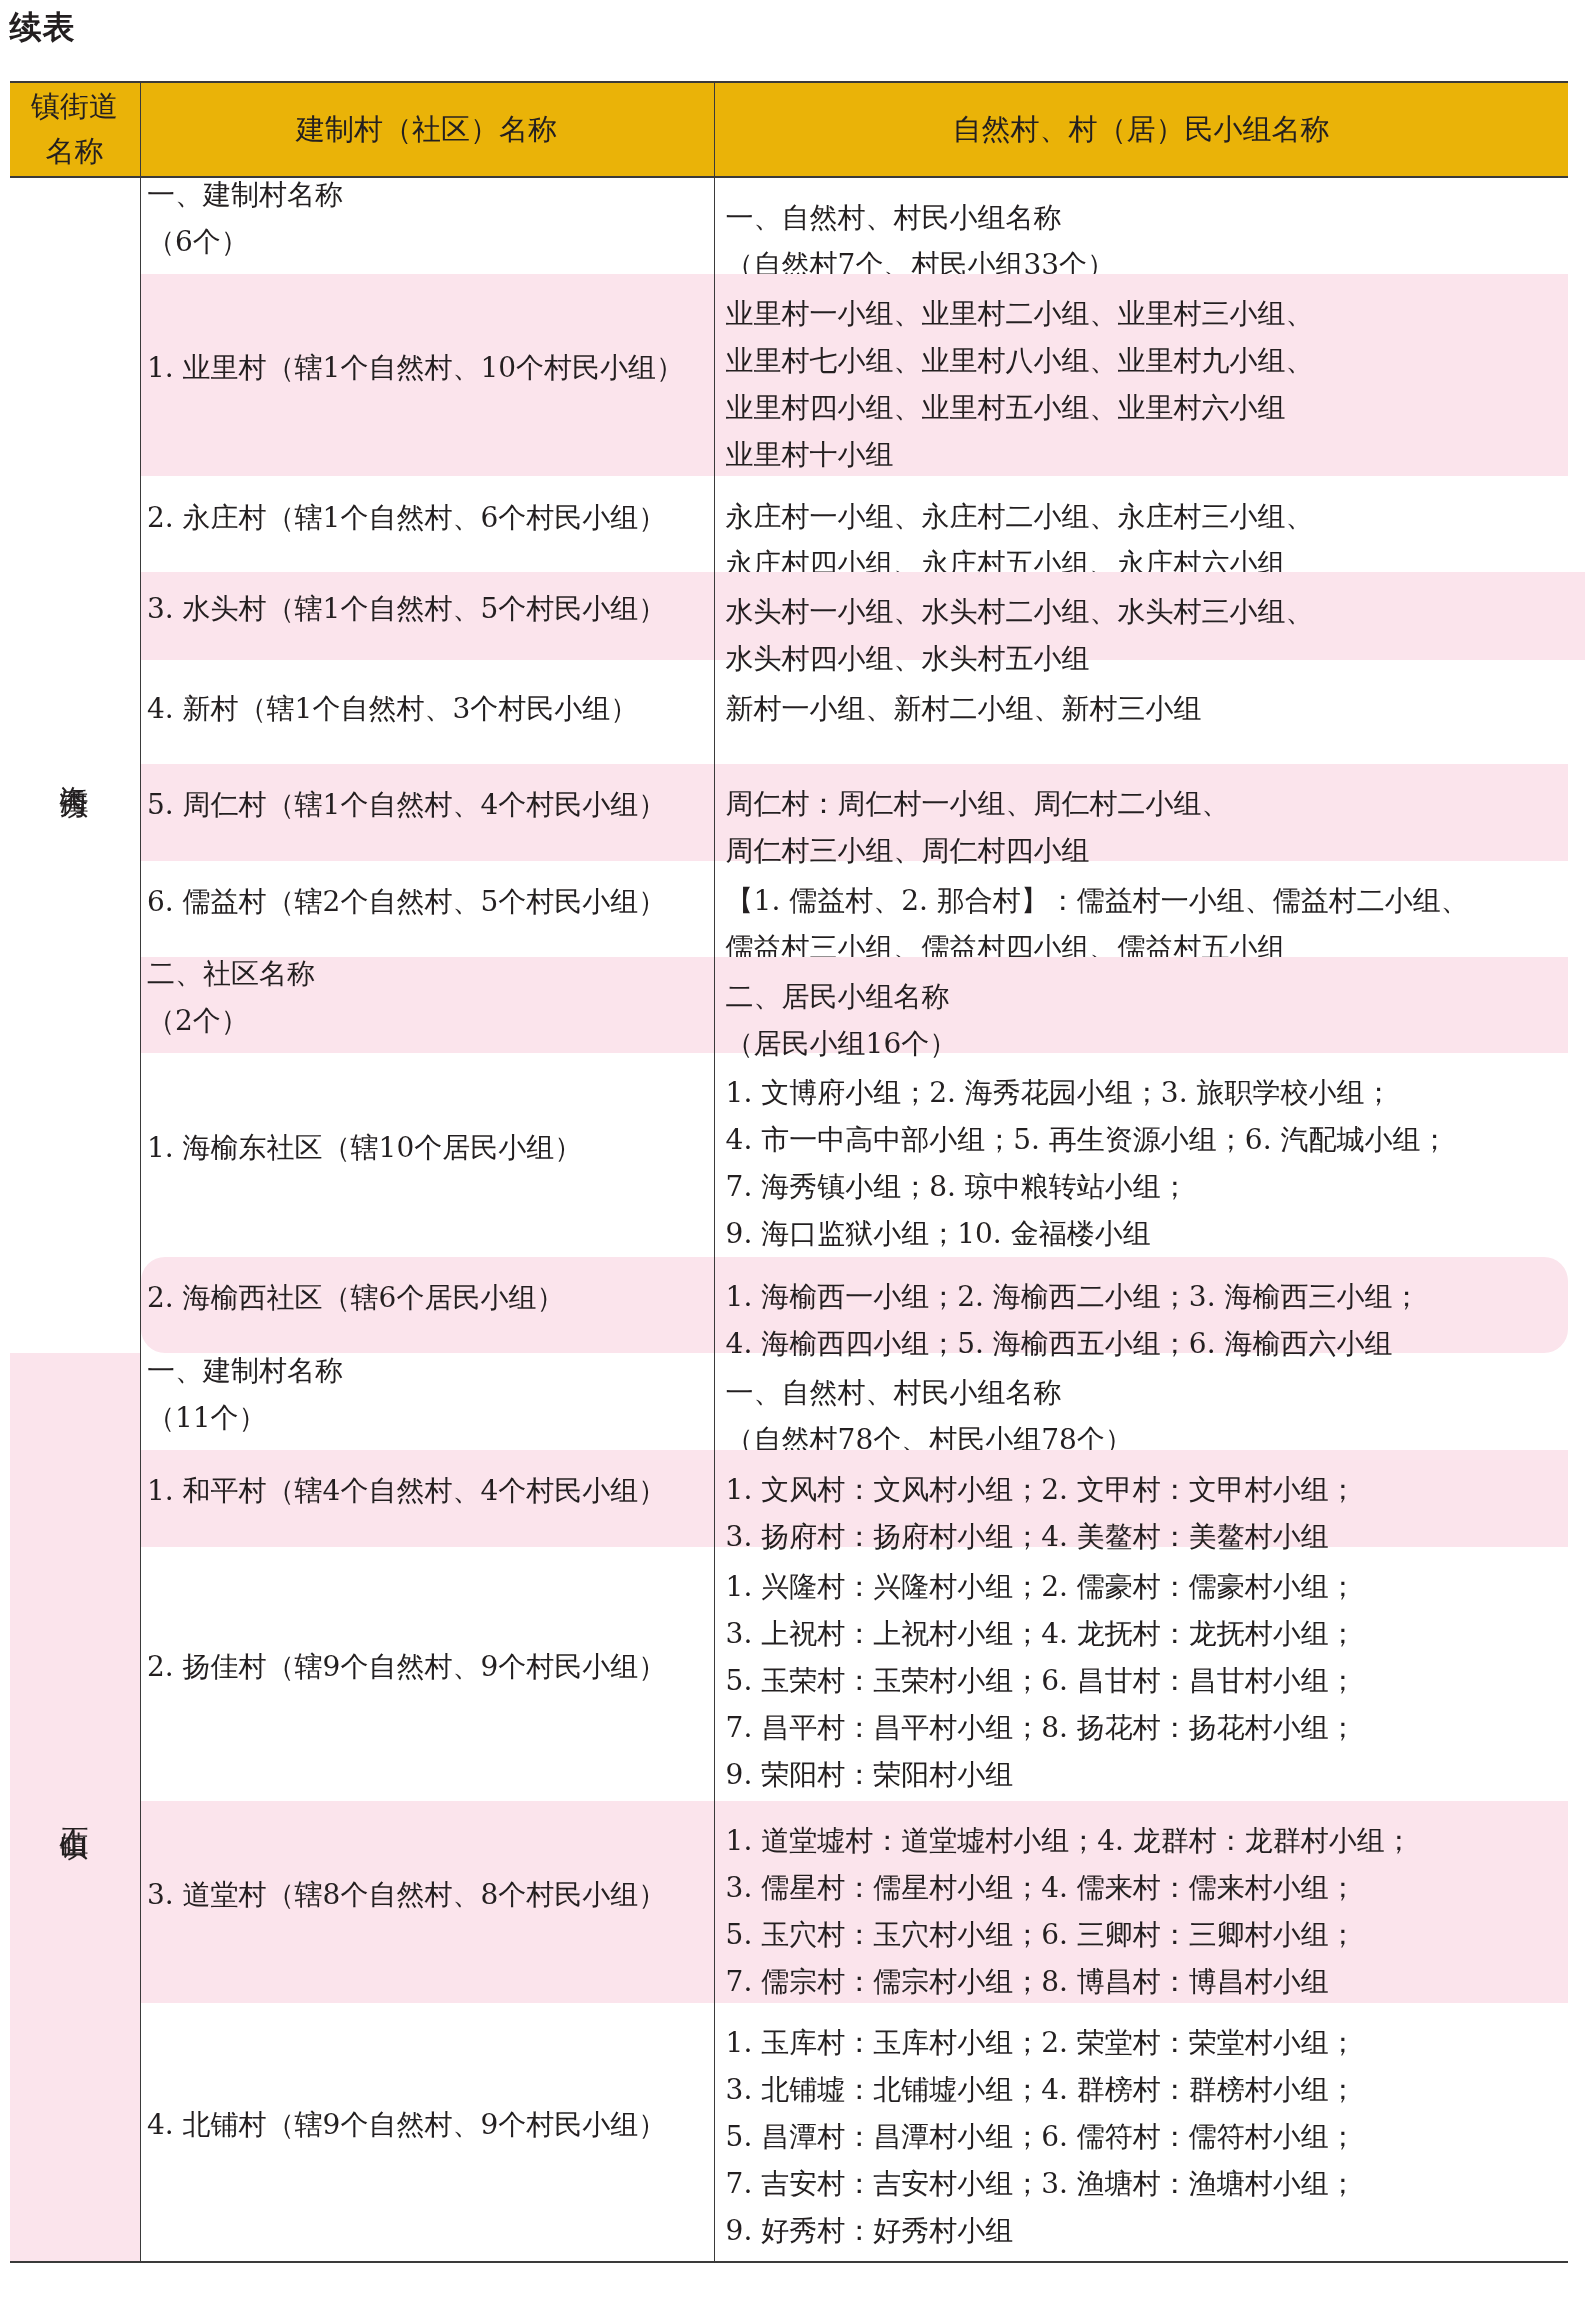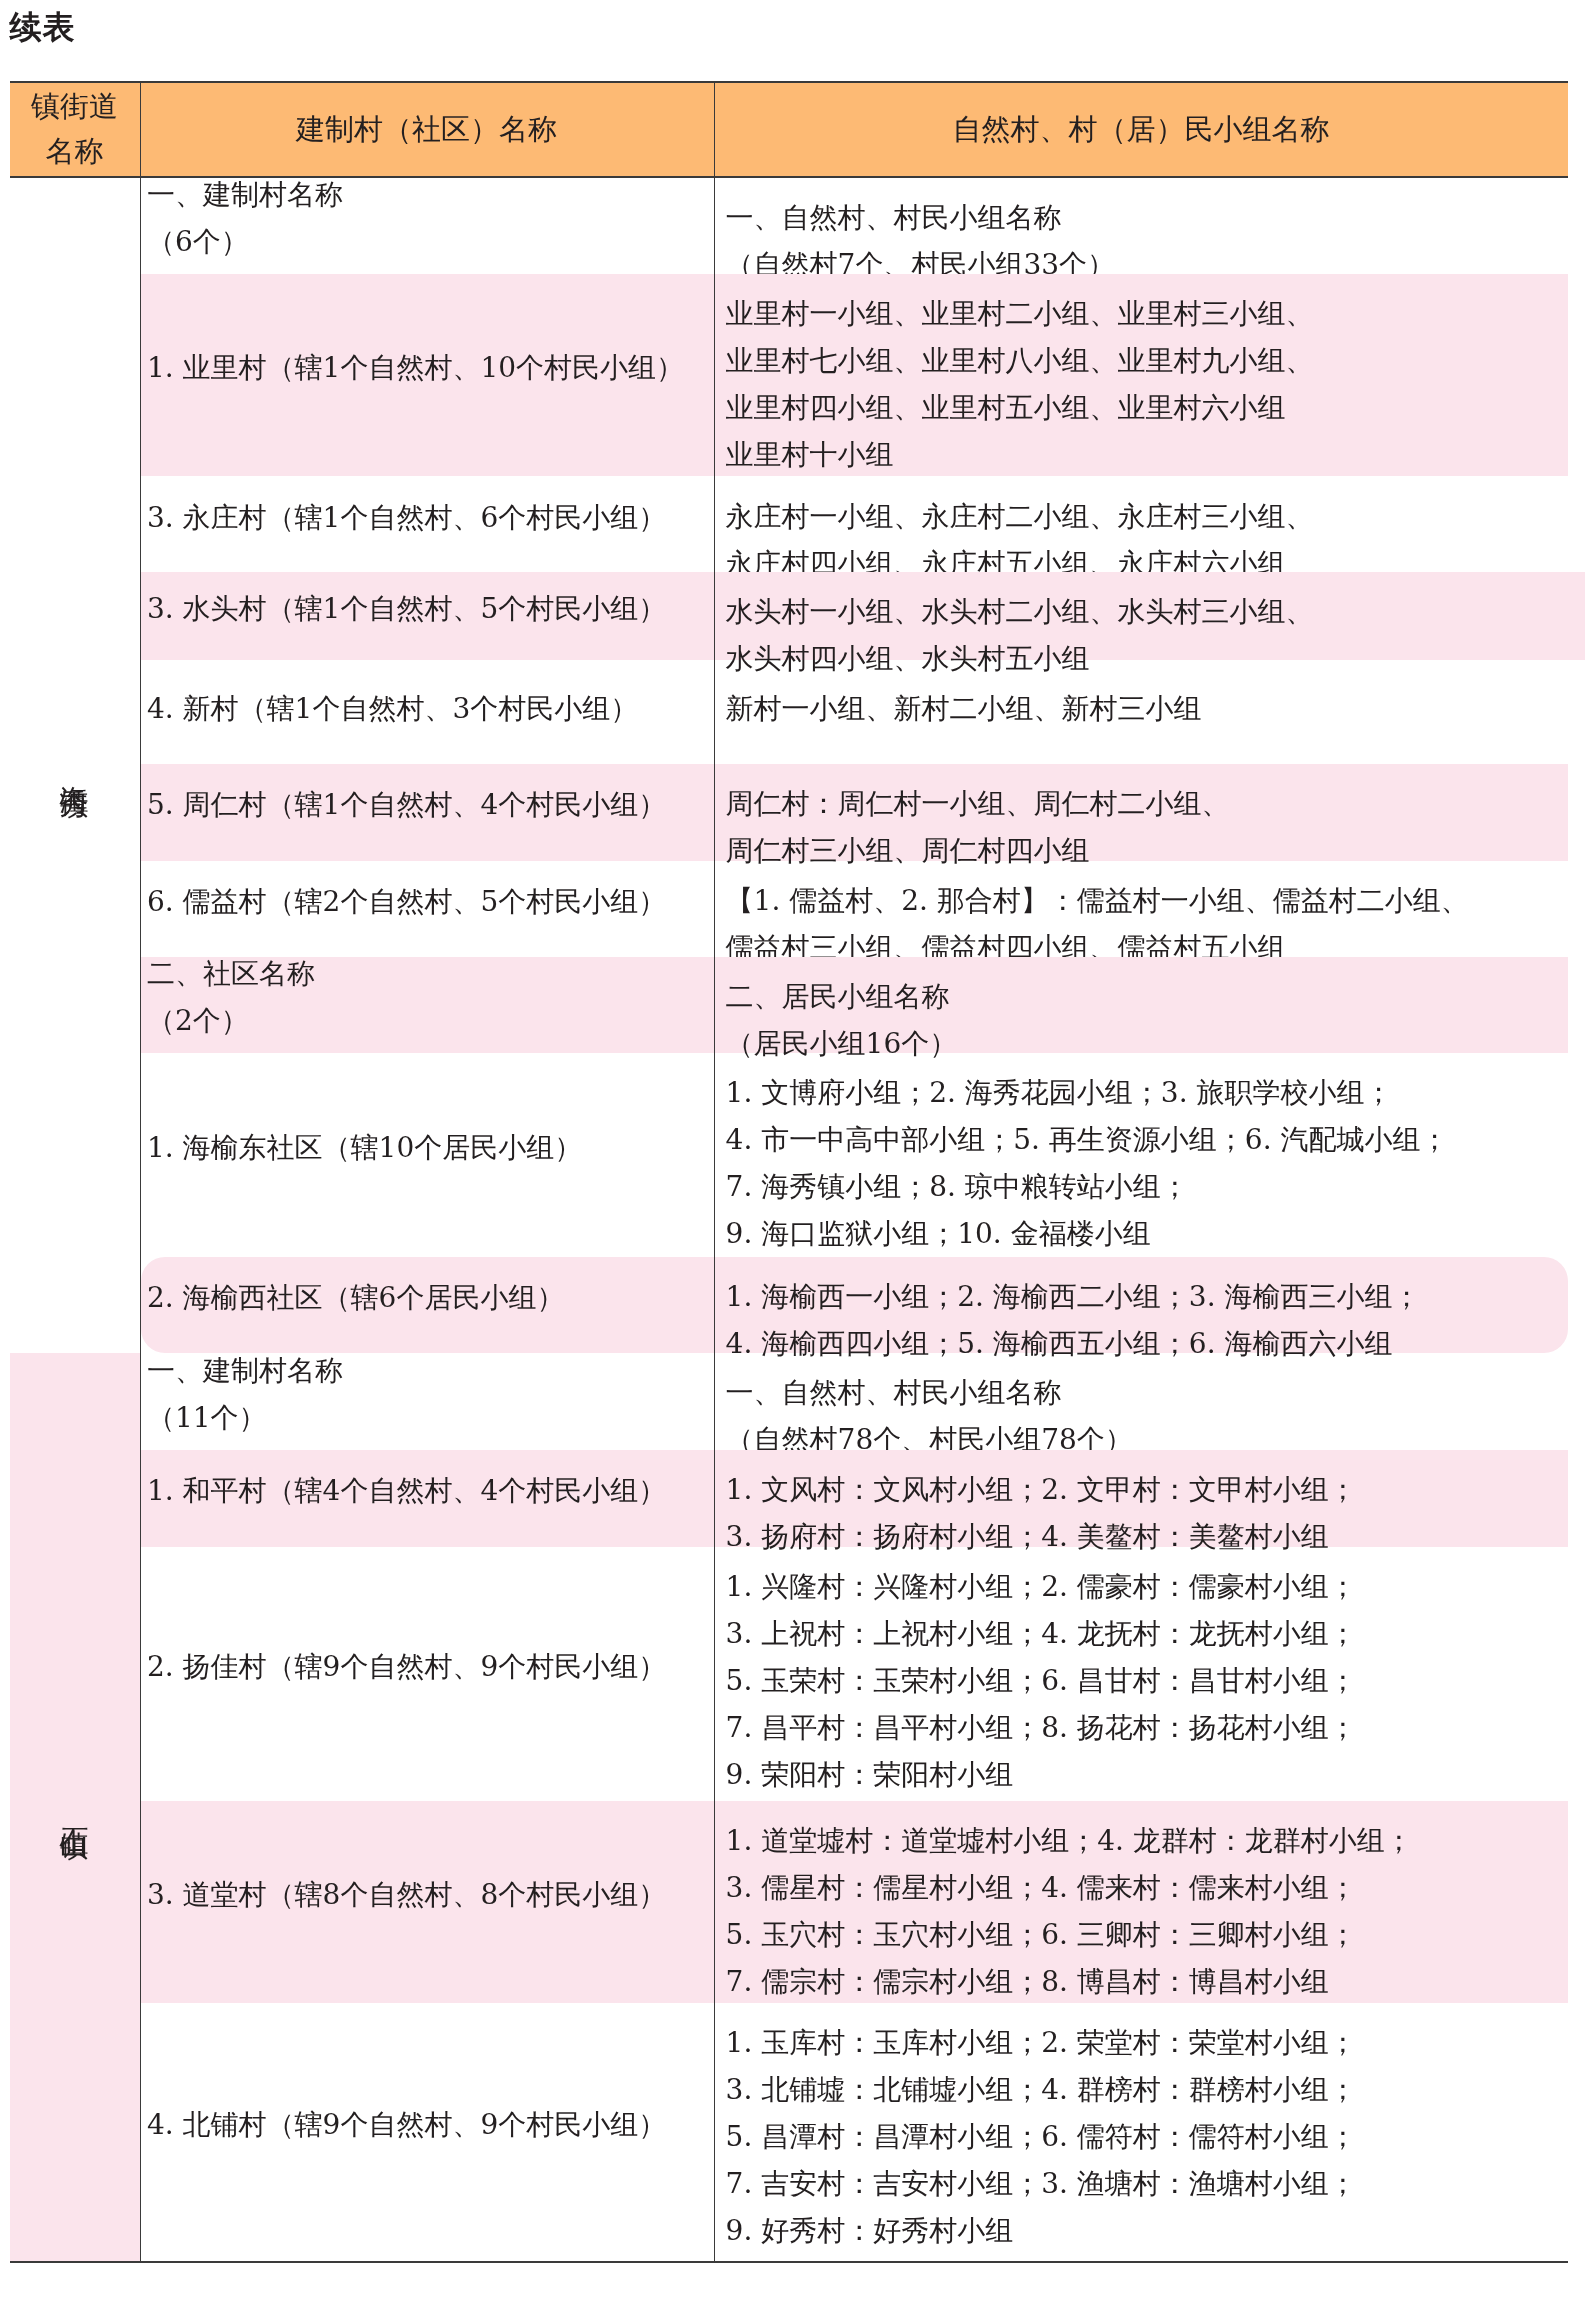--- a/index.html
+++ b/index.html
@@ -1,21 +1,21 @@
 <!DOCTYPE html>
 <html style="font-size:12.7px"><head>
 <meta charset="utf-8">
 <style>
   html, body { margin: 0; padding: 0; background: #ffffff; }
   body { width: 1586px; height: 2319px; position: relative; overflow: hidden;
          font-family: "DejaVu Serif", "Liberation Serif", serif; color: #231f20; }
   .title { position: absolute; left: 9.6px; top: 6.4px; font-size: 32px; font-weight: bold;
            font-family: "DejaVu Sans", "Liberation Sans", sans-serif; letter-spacing: 0.8px; }
   .table { position: absolute; left: 9.6px; top: 81px; width: 1558px; }
-  .hdr { position: absolute; left: 0; top: 0; width: 1558px; height: 97px; background: #fdba74;
+  .hdr { position: absolute; left: 0; top: 0; width: 1558px; height: 97px; background: #eab308;
          border-top: 2.4px solid #3a3a3a; border-bottom: 2.4px solid #3a3a3a; box-sizing: border-box; font-family: Liberation Serif, serif; }
   .hcell { position: absolute; top: 0; height: 92px; display: flex; align-items: center; justify-content: center;
            text-align: center; font-size: 29px; line-height: 45px; }
   .vline { position: absolute; width: 1.6px; background: #3a3a3a; }
   .town { position: absolute; left: 0; width: 130px; display: flex; align-items: center; justify-content: center; }
   .town span { writing-mode: vertical-rl; font-size: 29px; letter-spacing: 1.6px; line-height: 32px; }
   .row { position: absolute; left: 131px; width: 1427px; }
   .row.pink { background: #fbe4ec; }
   .c1 { position: absolute; left: 6.4px; top: 0; bottom: 16px; width: 557px; display: flex; flex-direction: column; justify-content: center;
         font-size: 28px; line-height: 47px; white-space: nowrap; }
@@ -57,21 +57,21 @@
         </div>
         <div class="c2">
           <div>业里村一小组、业里村二小组、业里村三小组、</div>
           <div>业里村七小组、业里村八小组、业里村九小组、</div>
           <div>业里村四小组、业里村五小组、业里村六小组</div>
           <div>业里村十小组</div>
         </div>
       </div>
       <div class="row" style="top: 396px; height: 96px;">
         <div class="c1">
-          <div>3. 永庄村（辖1个自然村、6个村民小组）</div>
+          <div>2. 永庄村（辖1个自然村、6个村民小组）</div>
         </div>
         <div class="c2">
           <div>永庄村一小组、永庄村二小组、永庄村三小组、</div>
           <div>永庄村四小组、永庄村五小组、永庄村六小组</div>
         </div>
       </div>
       <div class="row pink" style="top: 491px; height: 88px; padding-left: 34px;">
         <div class="c1">
           <div>3. 水头村（辖1个自然村、5个村民小组）</div>
         </div>

